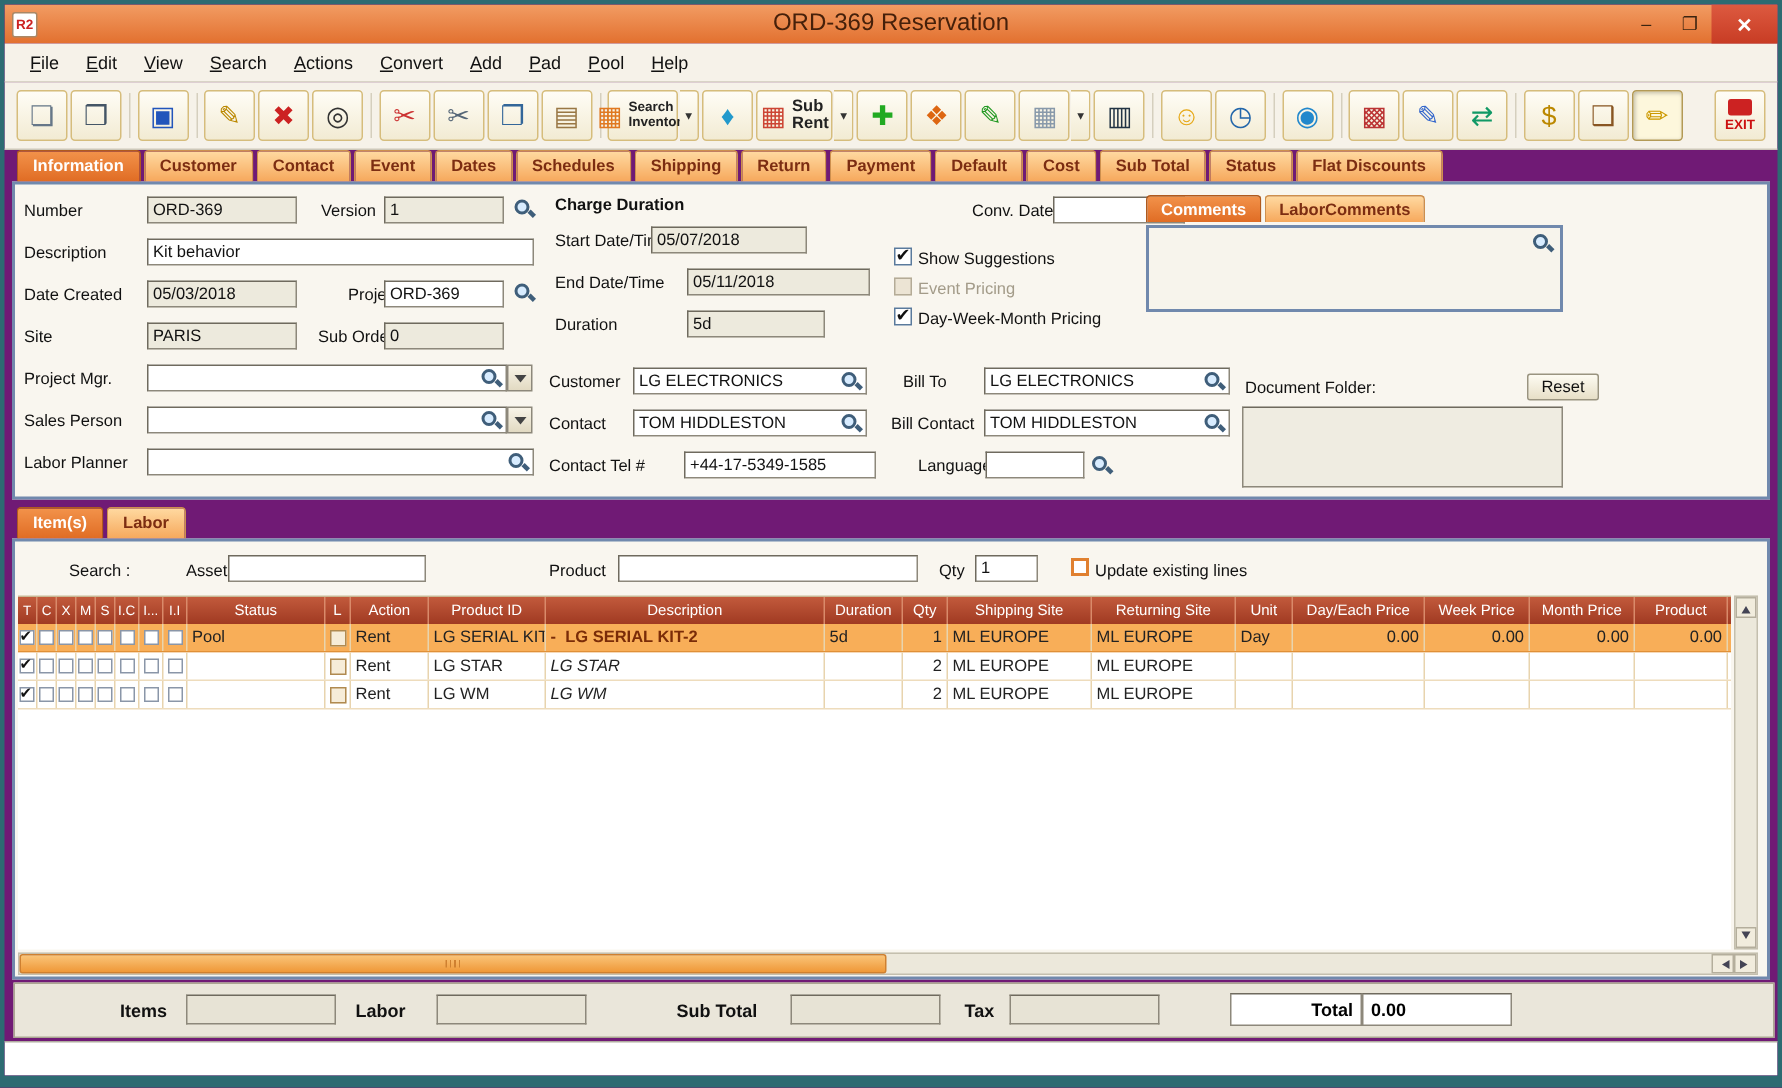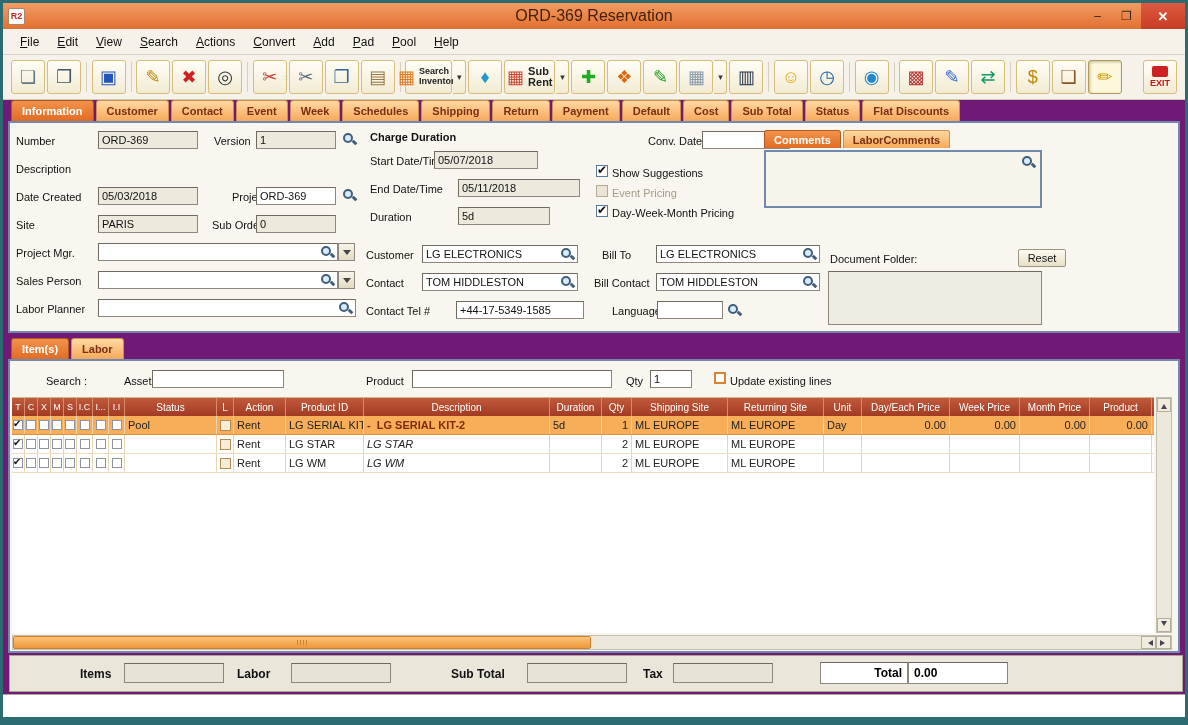--- a/index.html
+++ b/index.html
@@ -216,40 +216,41 @@
         <span class="exit-ic"></span>
         <span>EXIT</span>
       </div>
     </div>
 
   <div class="tabstrip" style="left:8px;top:97px">
       <div class="tab active">Information</div>
       <div class="tab">Customer</div>
       <div class="tab">Contact</div>
       <div class="tab">Event</div>
-      <div class="tab">Week</div>
+      <div class="tab">Dates</div>
       <div class="tab">Schedules</div>
       <div class="tab">Shipping</div>
       <div class="tab">Return</div>
       <div class="tab">Payment</div>
       <div class="tab">Default</div>
       <div class="tab">Cost</div>
       <div class="tab">Sub Total</div>
       <div class="tab">Status</div>
       <div class="tab">Flat Discounts</div>
     </div>
 
   <div class="panel" style="left:5px;top:118px;width:1172px;height:212px">
     <span class="lbl" style="left:6px;top:12px">Number</span>
     <div class="fld ro" style="left:88px;top:8px;width:100px">ORD-369</div>
     <span class="lbl" style="left:204px;top:12px">Version</span>
     <div class="fld ro" style="left:246px;top:8px;width:80px">1</div>
     <span class="mag" style="position:absolute;left:332px;top:9px"></span>
 
     <span class="lbl" style="left:6px;top:40px">Description</span>
+    <div class="fld" style="left:88px;top:36px;width:258px">Kit behavior</div>
 
     <span class="lbl" style="left:6px;top:68px">Date Created</span>
     <div class="fld ro" style="left:88px;top:64px;width:100px">05/03/2018</div>
     <span class="lbl" style="left:222px;top:68px">Project</span>
     <div class="fld" style="left:246px;top:64px;width:80px">ORD-369</div>
     <span class="mag" style="position:absolute;left:332px;top:65px"></span>
 
     <span class="lbl" style="left:6px;top:96px">Site</span>
     <div class="fld ro" style="left:88px;top:92px;width:100px">PARIS</div>
     <span class="lbl" style="left:202px;top:96px">Sub Orders</span>

